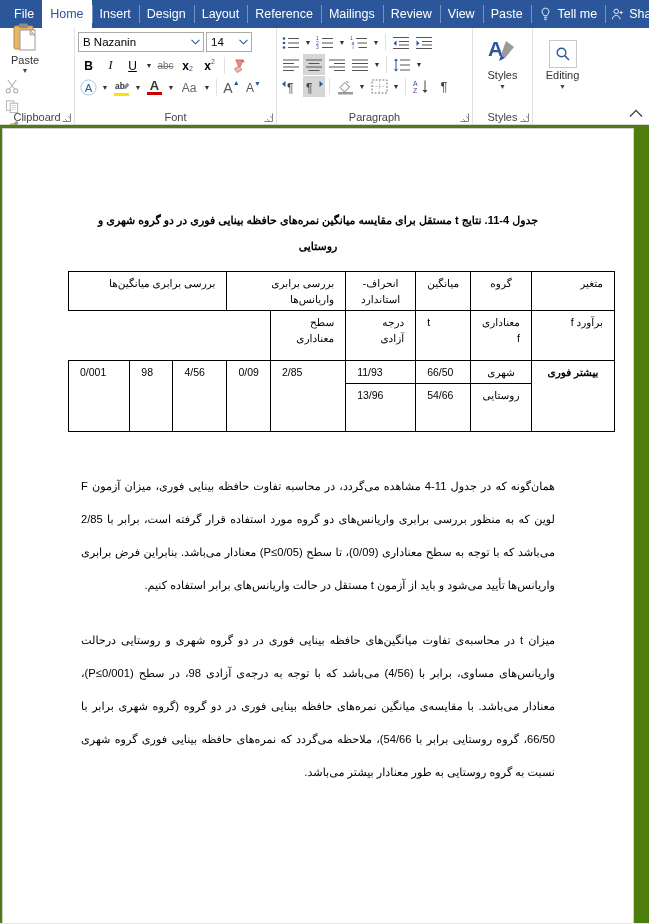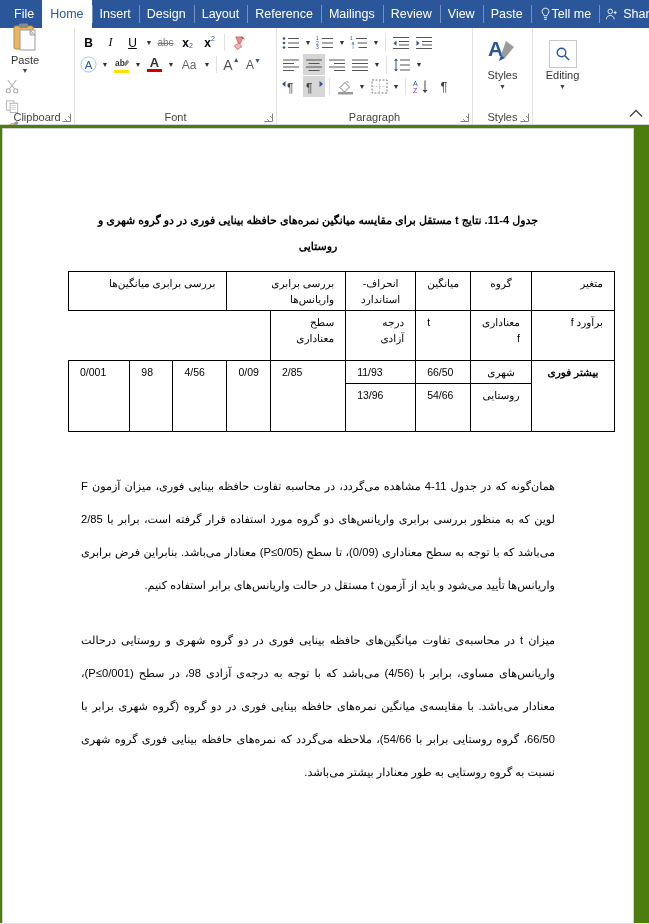--- a/index.html
+++ b/index.html
@@ -35,21 +35,21 @@
     left: 0; top: 5px; bottom: 5px;
     width: 1px;
     background: rgba(255,255,255,0.35);
   }
   .tabbar .tab.first { padding-left: 14px; }
   .tabbar .tab.active {
     background: #ffffff;
     color: #2b579a;
   }
   .tabbar .tab.active::before { display: none; }
-  .tabbar .tellme { display: flex; align-items: center; gap: 0; padding: 0 8px; }
+  .tabbar .tellme { display: flex; align-items: center; gap: 6px; padding: 0 8px; }
   .tabbar .share { display: flex; align-items: center; gap: 4px; padding: 0 10px 0 6px; }
   .bulb { width: 13px; height: 15px; }
   .person { width: 14px; height: 14px; }
 
   
   .ribbon {
     height: 97px;
     background: #ffffff;
     border-bottom: 1px solid #d4d4d4;
     display: flex;
@@ -295,20 +295,38 @@
       </div>
     </div>
     <div class="glabel">Clipboard</div>
     <svg class="dialog-launcher" viewBox="0 0 9 9">
       <path d="M0.5 8.5h8v-8" fill="none" stroke="#555" stroke-width="1"></path>
       <path d="M6 3l2.5 2.5M3 6l2 2" stroke="#555" stroke-width="0.8"></path>
     </svg>
   </div>
 
   <div class="group g-font">
+    <div class="font-row1">
+      <div class="combo combo-name">
+        <span class="val">B Nazanin</span>
+        <span class="cv">
+          <svg width="9" height="6" viewBox="0 0 9 6">
+              <path d="M0.5 0.8L4.5 4.8 8.5 0.8" fill="none" stroke="#2b579a" stroke-width="1.1"></path>
+            </svg>
+        </span>
+      </div>
+      <div class="combo combo-size">
+        <span class="val">14</span>
+        <span class="cv">
+          <svg width="9" height="6" viewBox="0 0 9 6">
+              <path d="M0.5 0.8L4.5 4.8 8.5 0.8" fill="none" stroke="#2b579a" stroke-width="1.1"></path>
+            </svg>
+        </span>
+      </div>
+    </div>
     <div class="font-row2">
       <div class="fbtn" style="font-weight:bold">
           <span>B</span>
         </div>
       <div class="fbtn" style="font-style:italic;font-family:'Liberation Serif',serif">
           <span>I</span>
         </div>
       <div class="fbtn" style="text-decoration:underline">
           <span>U</span>
         </div>

